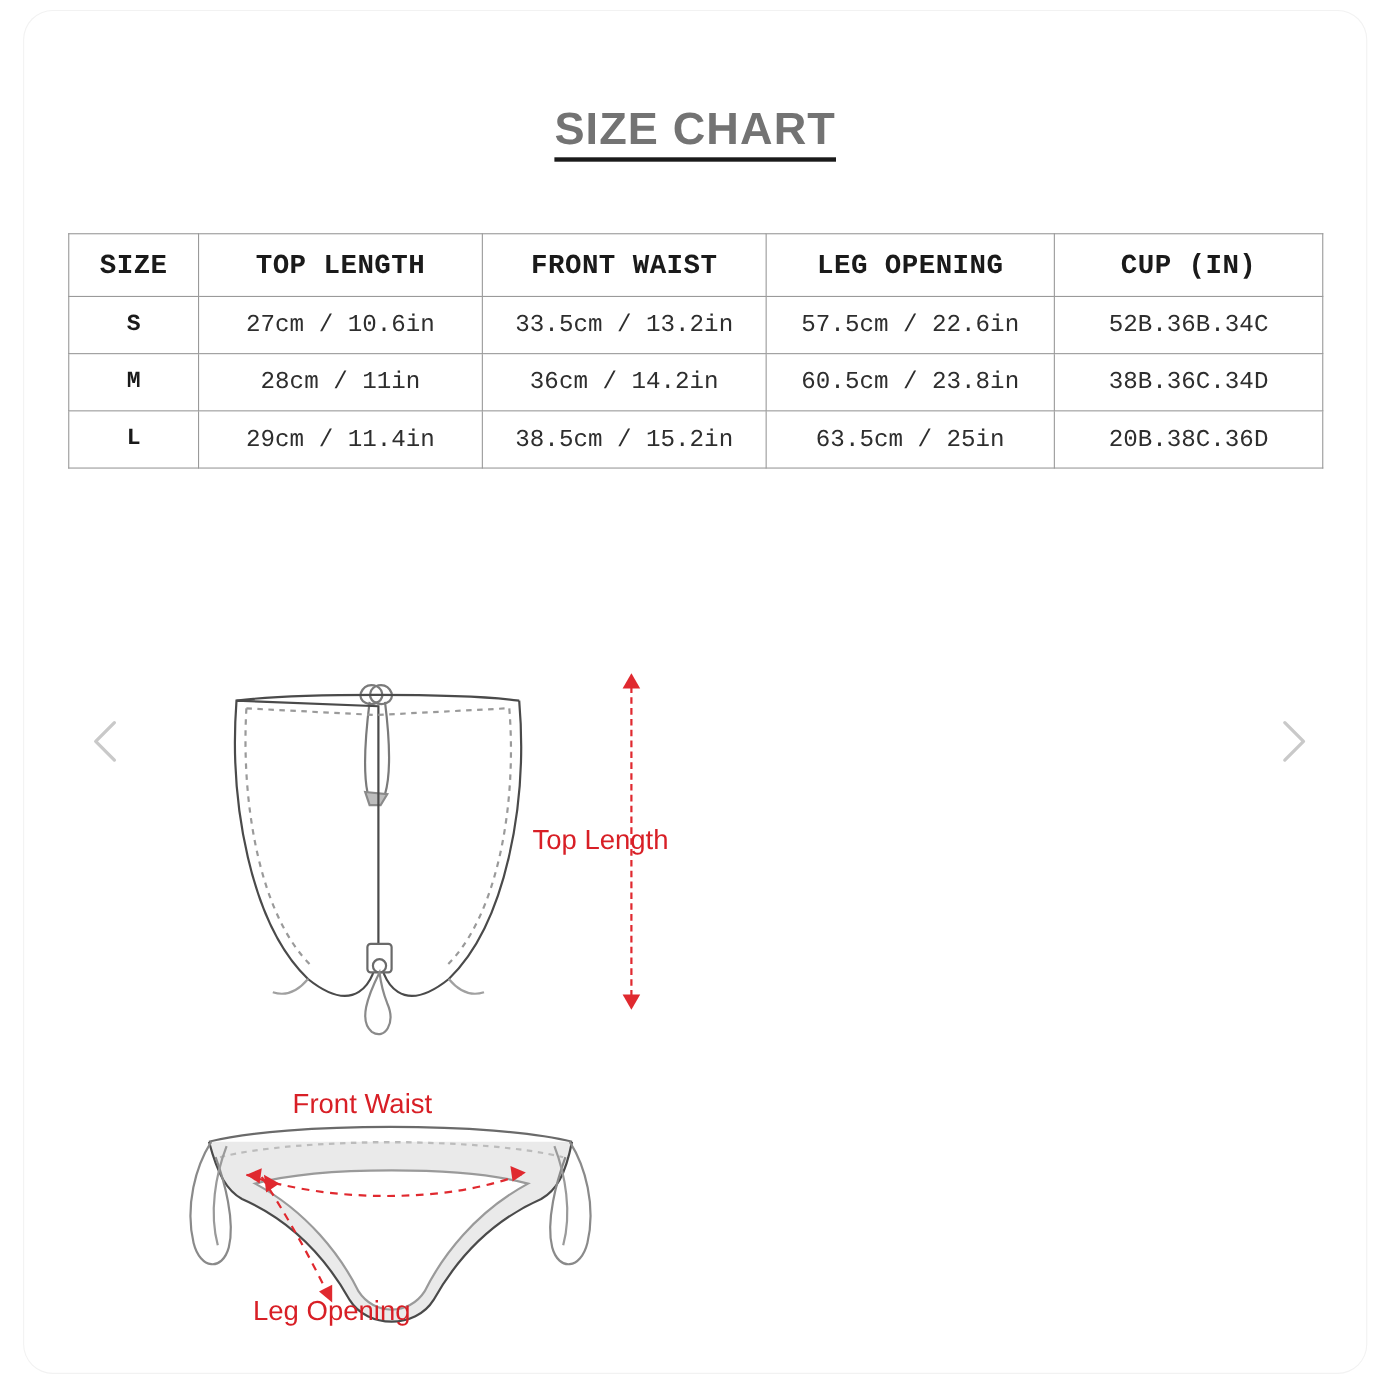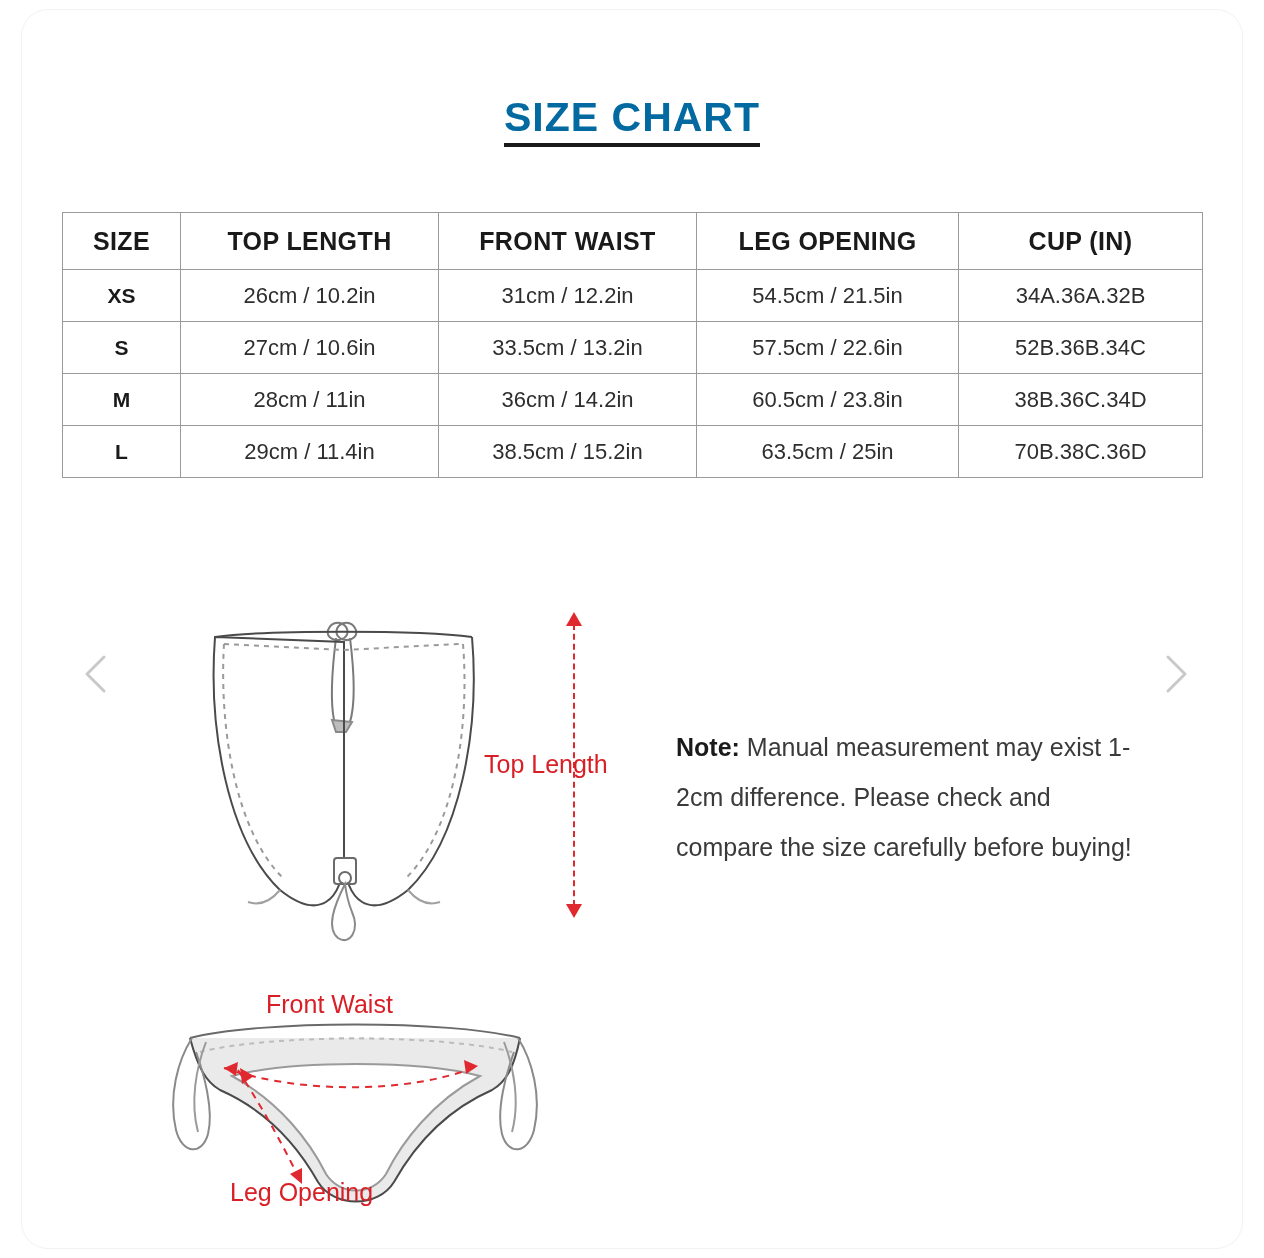--- a/index.html
+++ b/index.html
@@ -39,33 +39,34 @@
     top: 96px;
     left: 0;
     width: 1264px;
     text-align: center;
   }
   .title {
     display: inline-block;
     font-size: 41px;
     font-weight: bold;
     letter-spacing: 1px;
-    color: #0369a1;
+    color: #737373;
     border-bottom: 4px solid #1a1a1a;
     padding-bottom: 4px;
     line-height: 1.05;
   }
 
   table.size-table {
     position: absolute;
     left: 62px;
     top: 212px;
     width: 1140px;
     border-collapse: collapse;
     table-layout: fixed;
+    font-family: Liberation Mono, monospace;
   }
   table.size-table th,
   table.size-table td {
     border: 1px solid #9a9a9a;
     text-align: center;
     color: #1a1a1a;
   }
   table.size-table th {
     height: 54px;
     font-size: 25px;
@@ -175,46 +176,39 @@
       <tr>
         <th>SIZE</th>
         <th>TOP LENGTH</th>
         <th>FRONT WAIST</th>
         <th>LEG OPENING</th>
         <th>CUP (IN)</th>
       </tr>
     </thead>
     <tbody>
       <tr>
-        <td class="size-cell">XS</td>
-        <td>26cm / 10.2in</td>
-        <td>31cm / 12.2in</td>
-        <td>54.5cm / 21.5in</td>
-        <td>34A.36A.32B</td>
-      </tr>
-      <tr>
         <td class="size-cell">S</td>
         <td>27cm / 10.6in</td>
         <td>33.5cm / 13.2in</td>
         <td>57.5cm / 22.6in</td>
         <td>52B.36B.34C</td>
       </tr>
       <tr>
         <td class="size-cell">M</td>
         <td>28cm / 11in</td>
         <td>36cm / 14.2in</td>
         <td>60.5cm / 23.8in</td>
         <td>38B.36C.34D</td>
       </tr>
       <tr>
         <td class="size-cell">L</td>
         <td>29cm / 11.4in</td>
         <td>38.5cm / 15.2in</td>
         <td>63.5cm / 25in</td>
-        <td>70B.38C.36D</td>
+        <td>20B.38C.36D</td>
       </tr>
     </tbody>
   </table>
 
   <div class="arrow arrow-left">
     <span>
       <svg width="34" height="44" viewBox="0 0 34 44">
         <polyline points="24,5 7,22 24,39" fill="none" stroke="#c9c9c9" stroke-width="3" stroke-linecap="round" stroke-linejoin="round"></polyline>
       </svg>
     </span>
@@ -290,16 +284,13 @@
   <div class="vdim">
     <span class="cap up"></span>
     <span class="line"></span>
     <span class="cap down"></span>
   </div>
 
   <div class="dim-label lbl-top-length">Top Length</div>
   <div class="dim-label lbl-front-waist">Front Waist</div>
   <div class="dim-label lbl-leg-opening">Leg Opening</div>
 
-  <div class="note">
-    <b>Note:</b><span> Manual measurement may exist 1-2cm difference. Please check and compare the size carefully before buying!</span>
-  </div>
 </div>
 
 </body></html>

